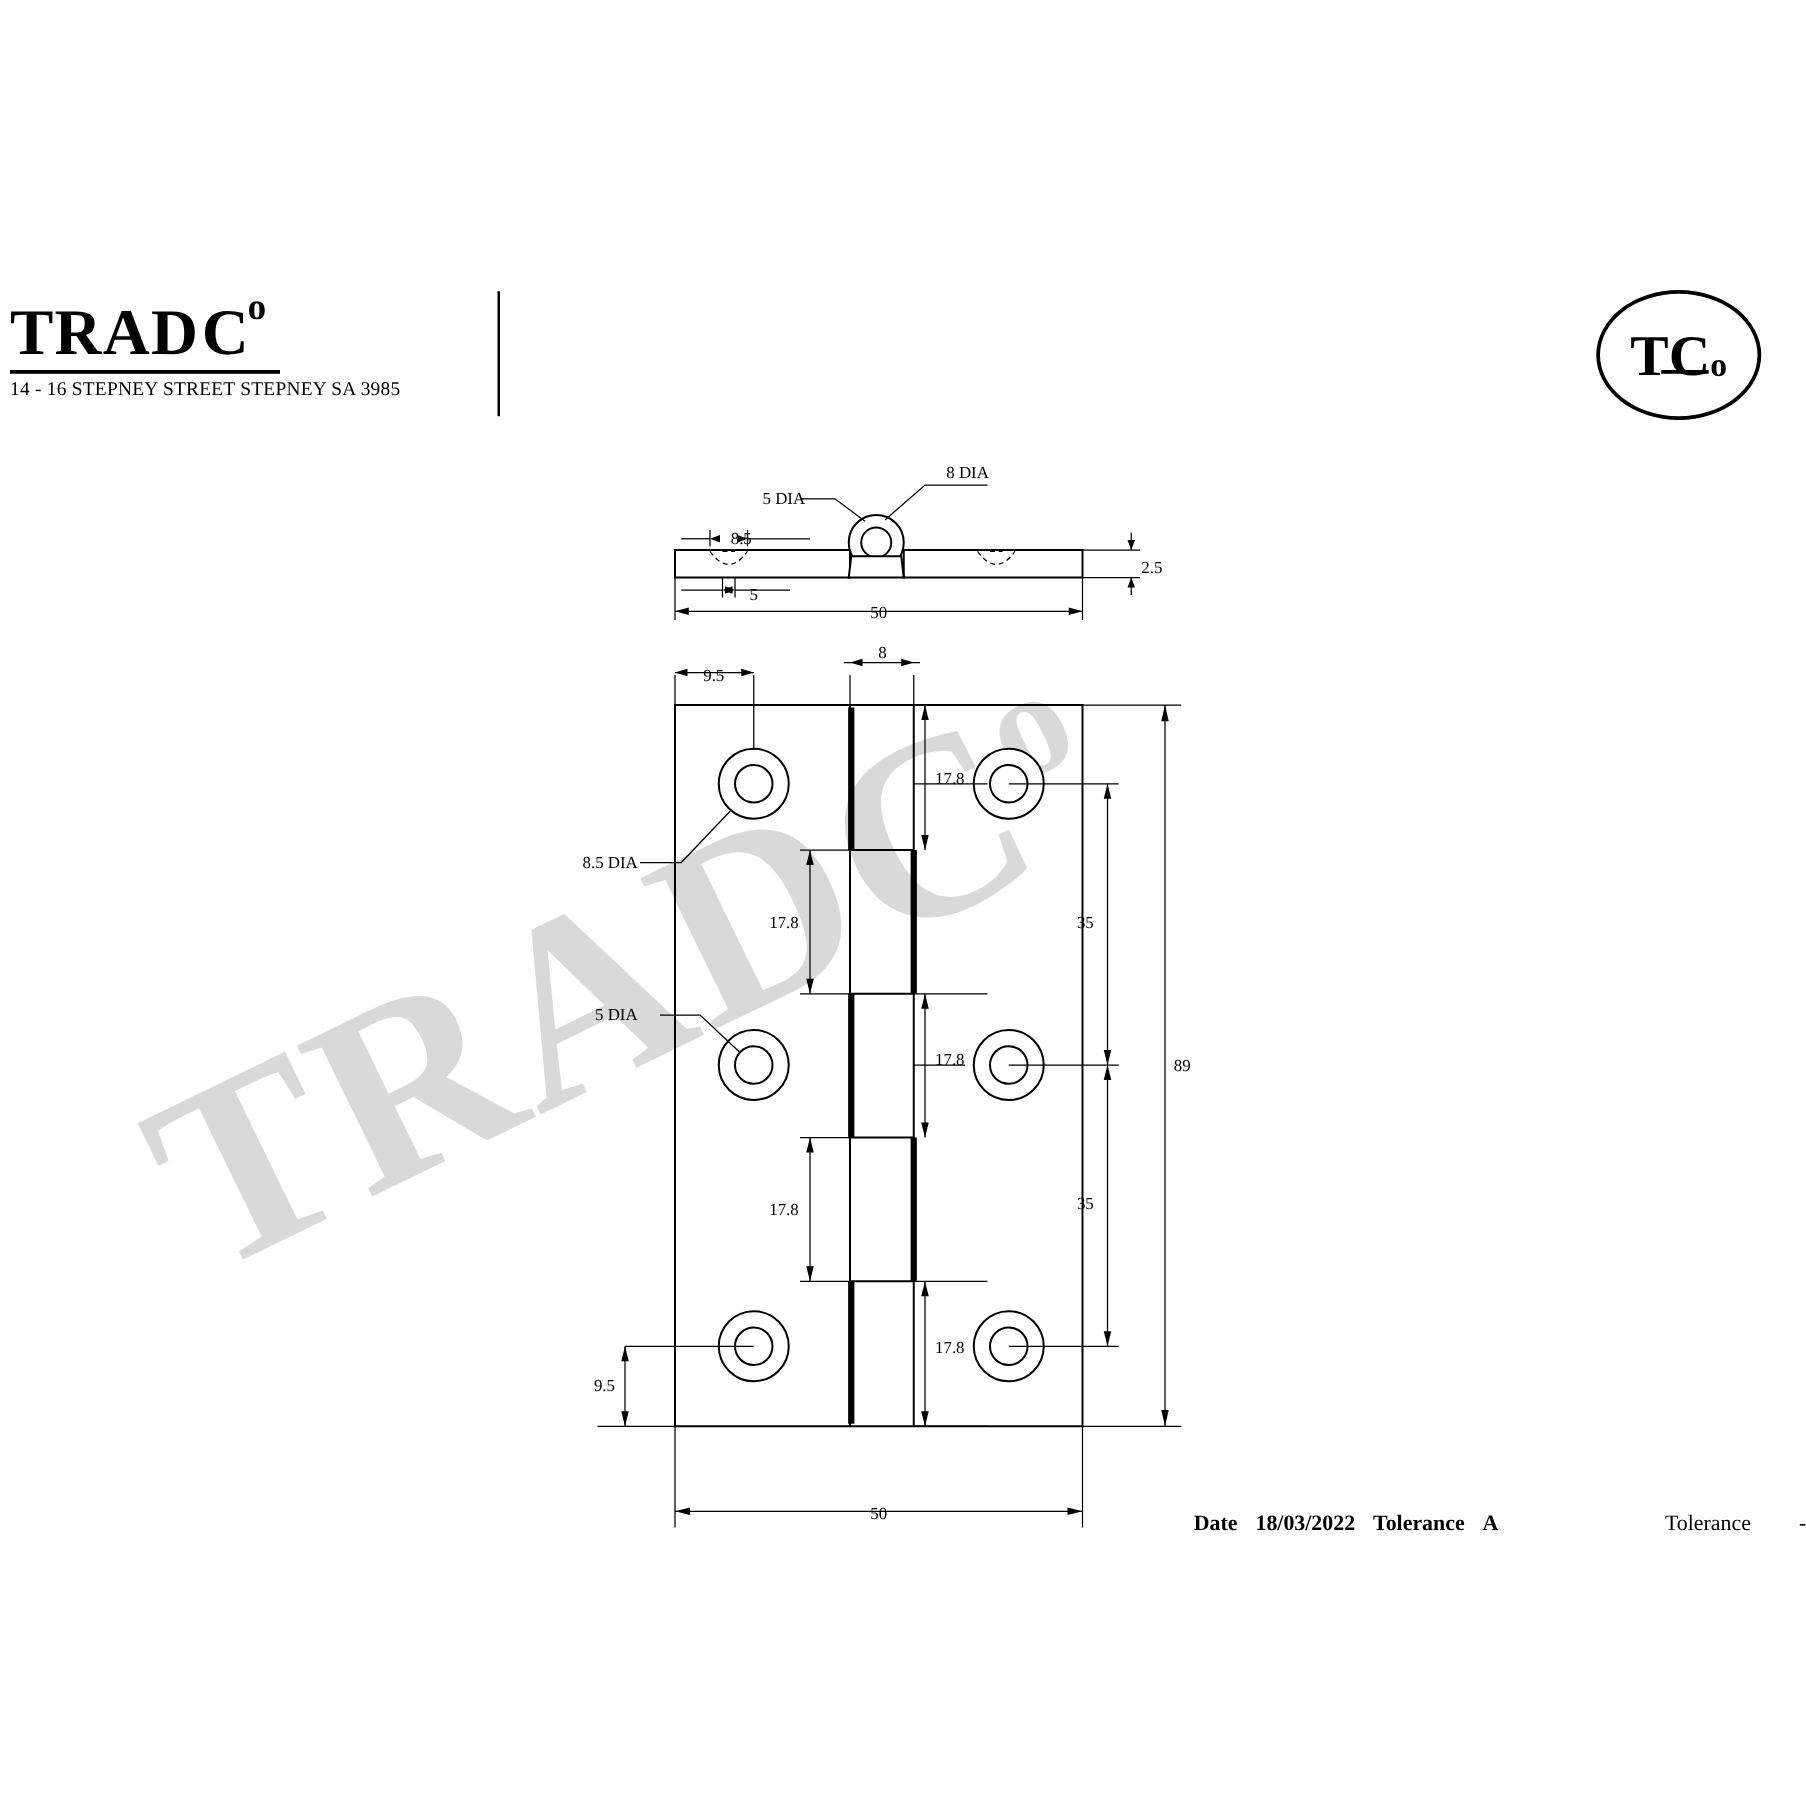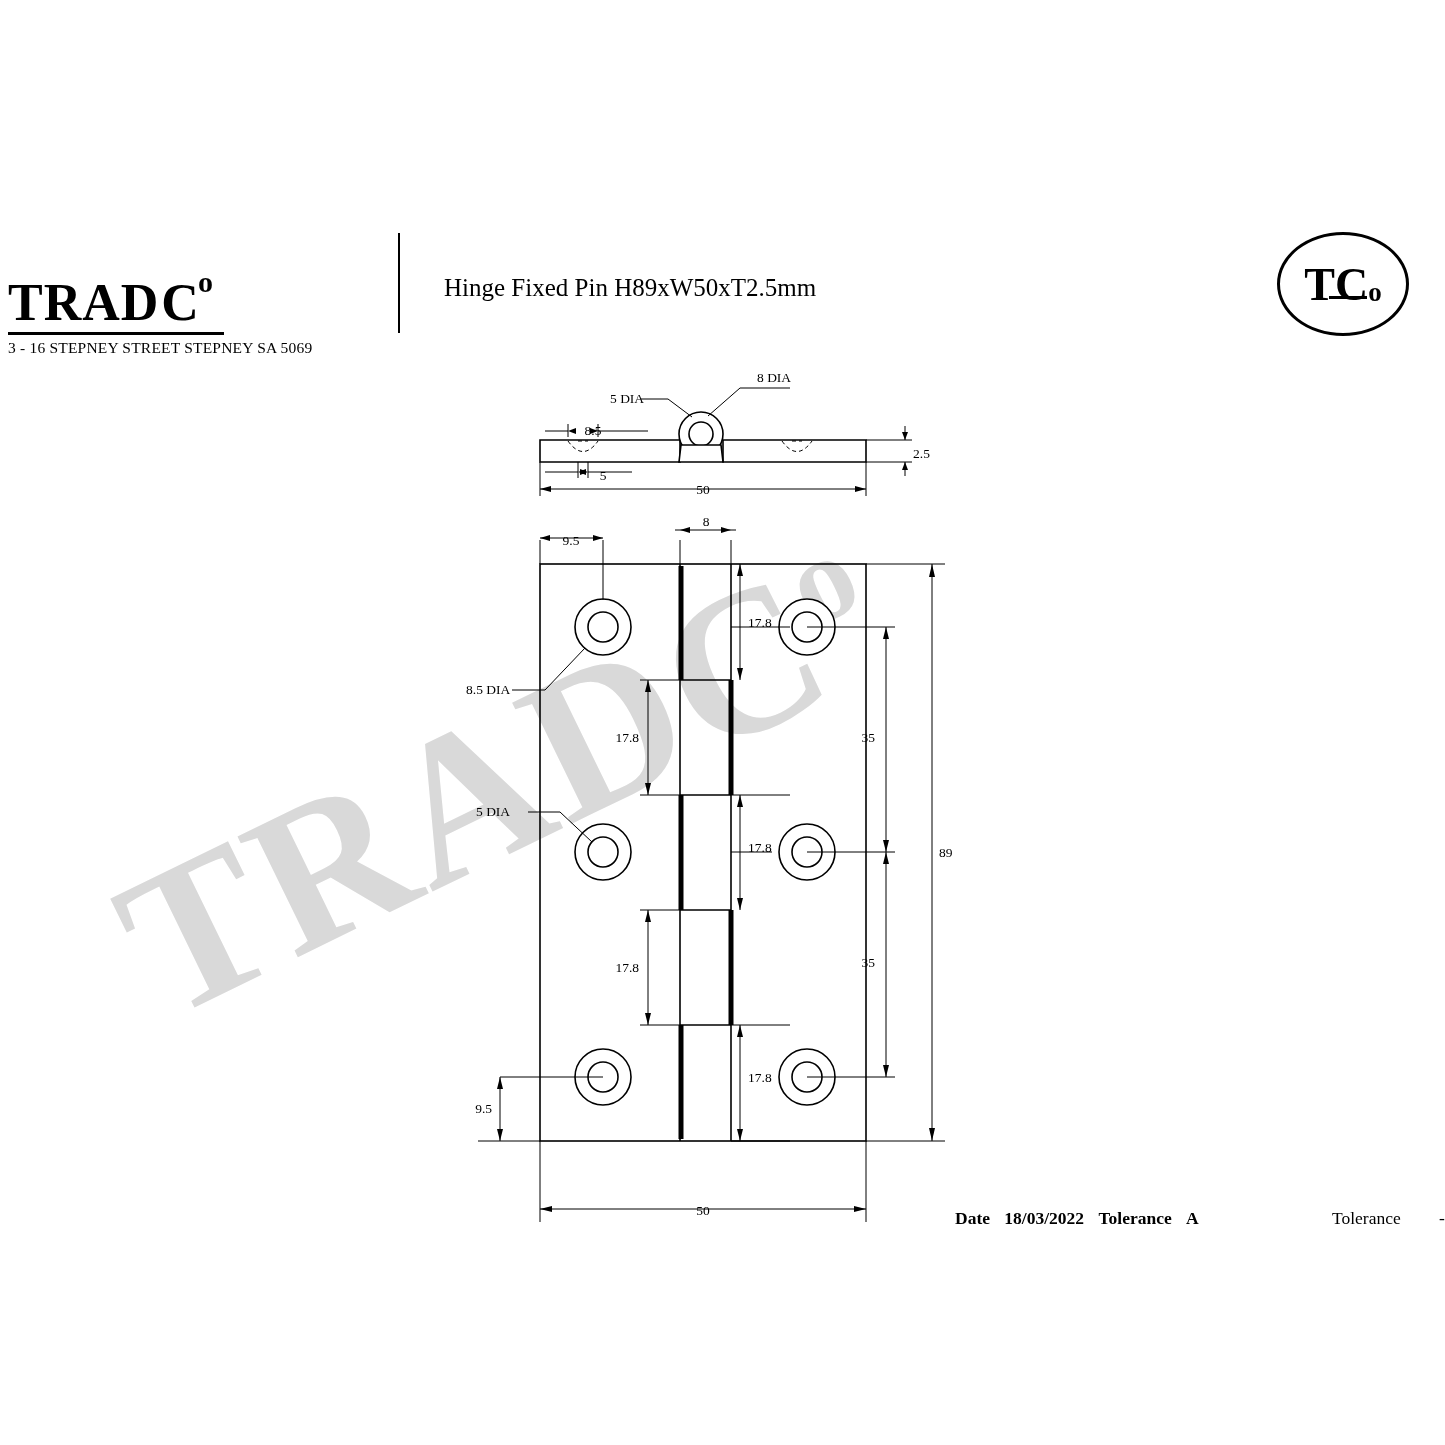--- a/index.html
+++ b/index.html
@@ -19,21 +19,20 @@
     position: absolute;
     inset: 0;
   }
 
   
   .brand {
     position: absolute;
     left: 8px;
     top: 228px;
     width: 360px;
-    margin-top: 36px;
   }
   .brand-word {
     font-family: "Liberation Serif", serif;
     font-weight: bold;
     font-size: 52px;
     letter-spacing: 1px;
     line-height: 56px;
     white-space: nowrap;
     display: flex;
     align-items: baseline;
@@ -226,26 +225,25 @@
   </div>
 
   <div class="brand">
     <div class="brand-word">
       <span>TRAD</span>
       <span class="co">
         <span class="cglyph">C</span><span class="oglyph">o</span>
       </span>
     </div>
     <div class="brand-underline"></div>
-    <div class="brand-addr">3 - 16 STEPNEY STREET STEPNEY SA 5069</div>
+    <div class="brand-addr">14 - 16 STEPNEY STREET STEPNEY SA 3985</div>
   </div>
 
   <div class="divider-v"></div>
 
-  <div class="doc-title">Hinge Fixed Pin H89xW50xT2.5mm</div>
 
   <div class="logo-badge">
     <div class="ellipse"></div>
     <div class="tco">
       <span>T</span>
         <span>C</span>
         <span class="sub-o">o</span>
     </div>
     <div class="tco-underline"></div>
   </div>

